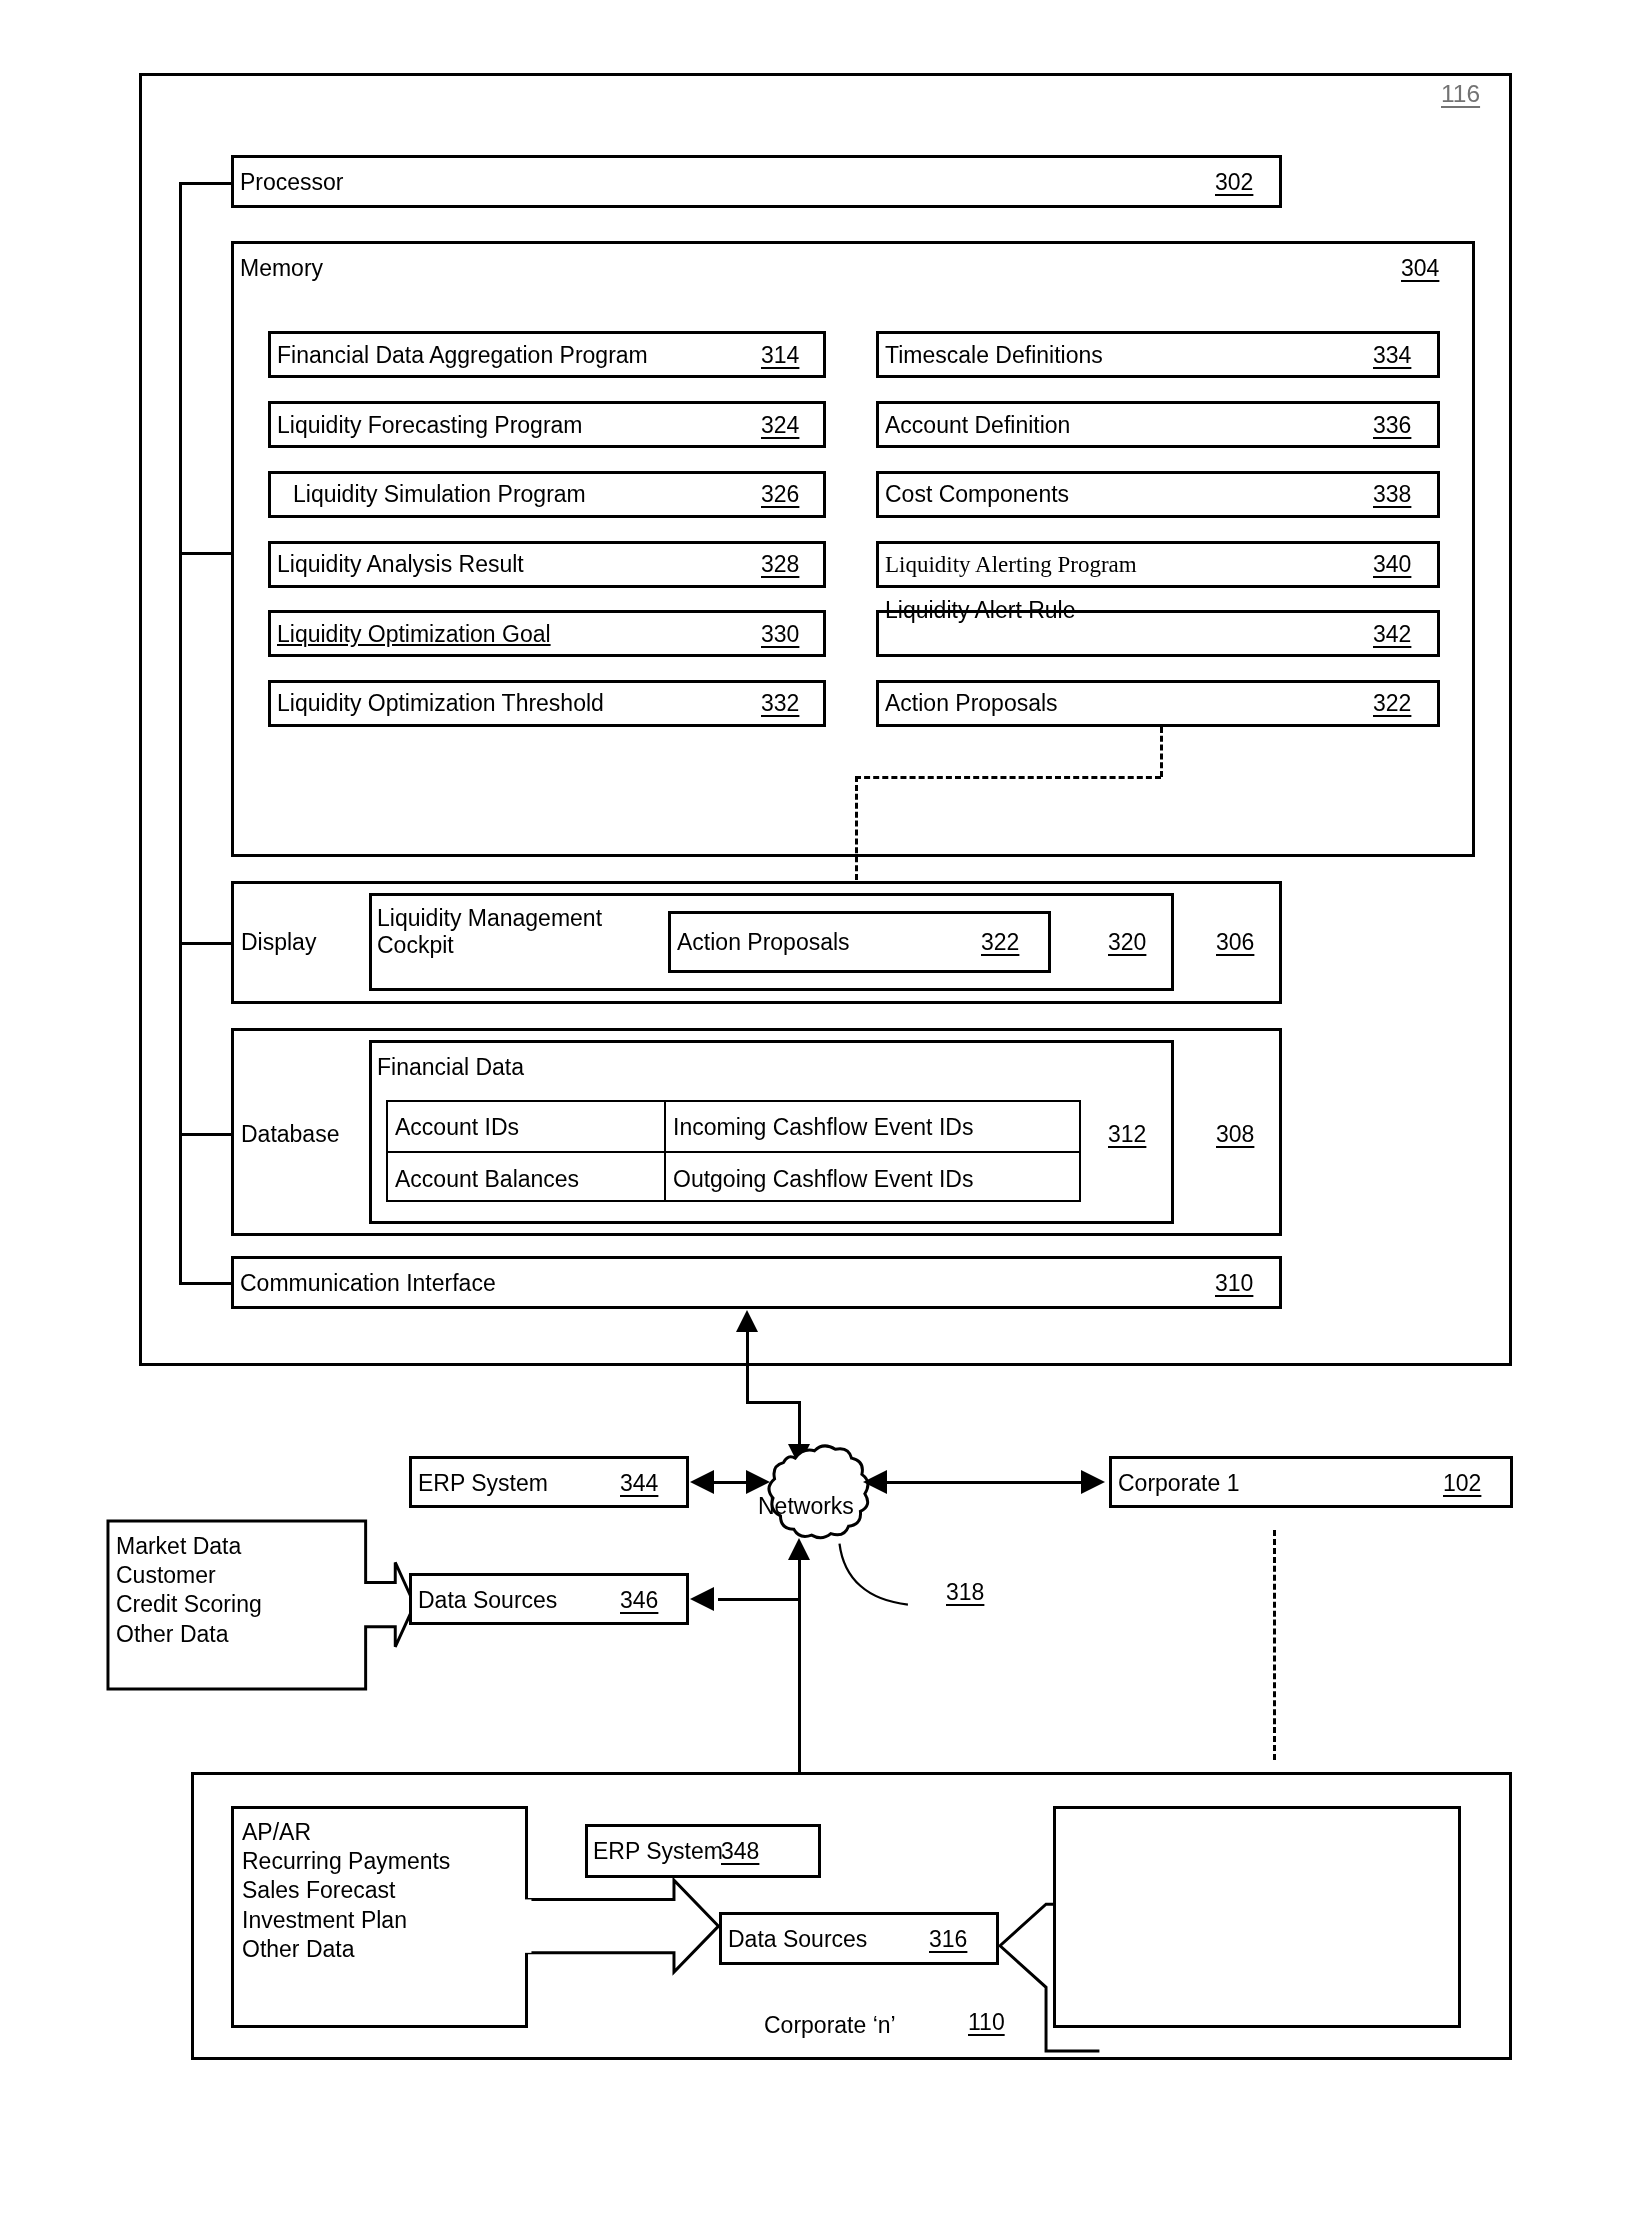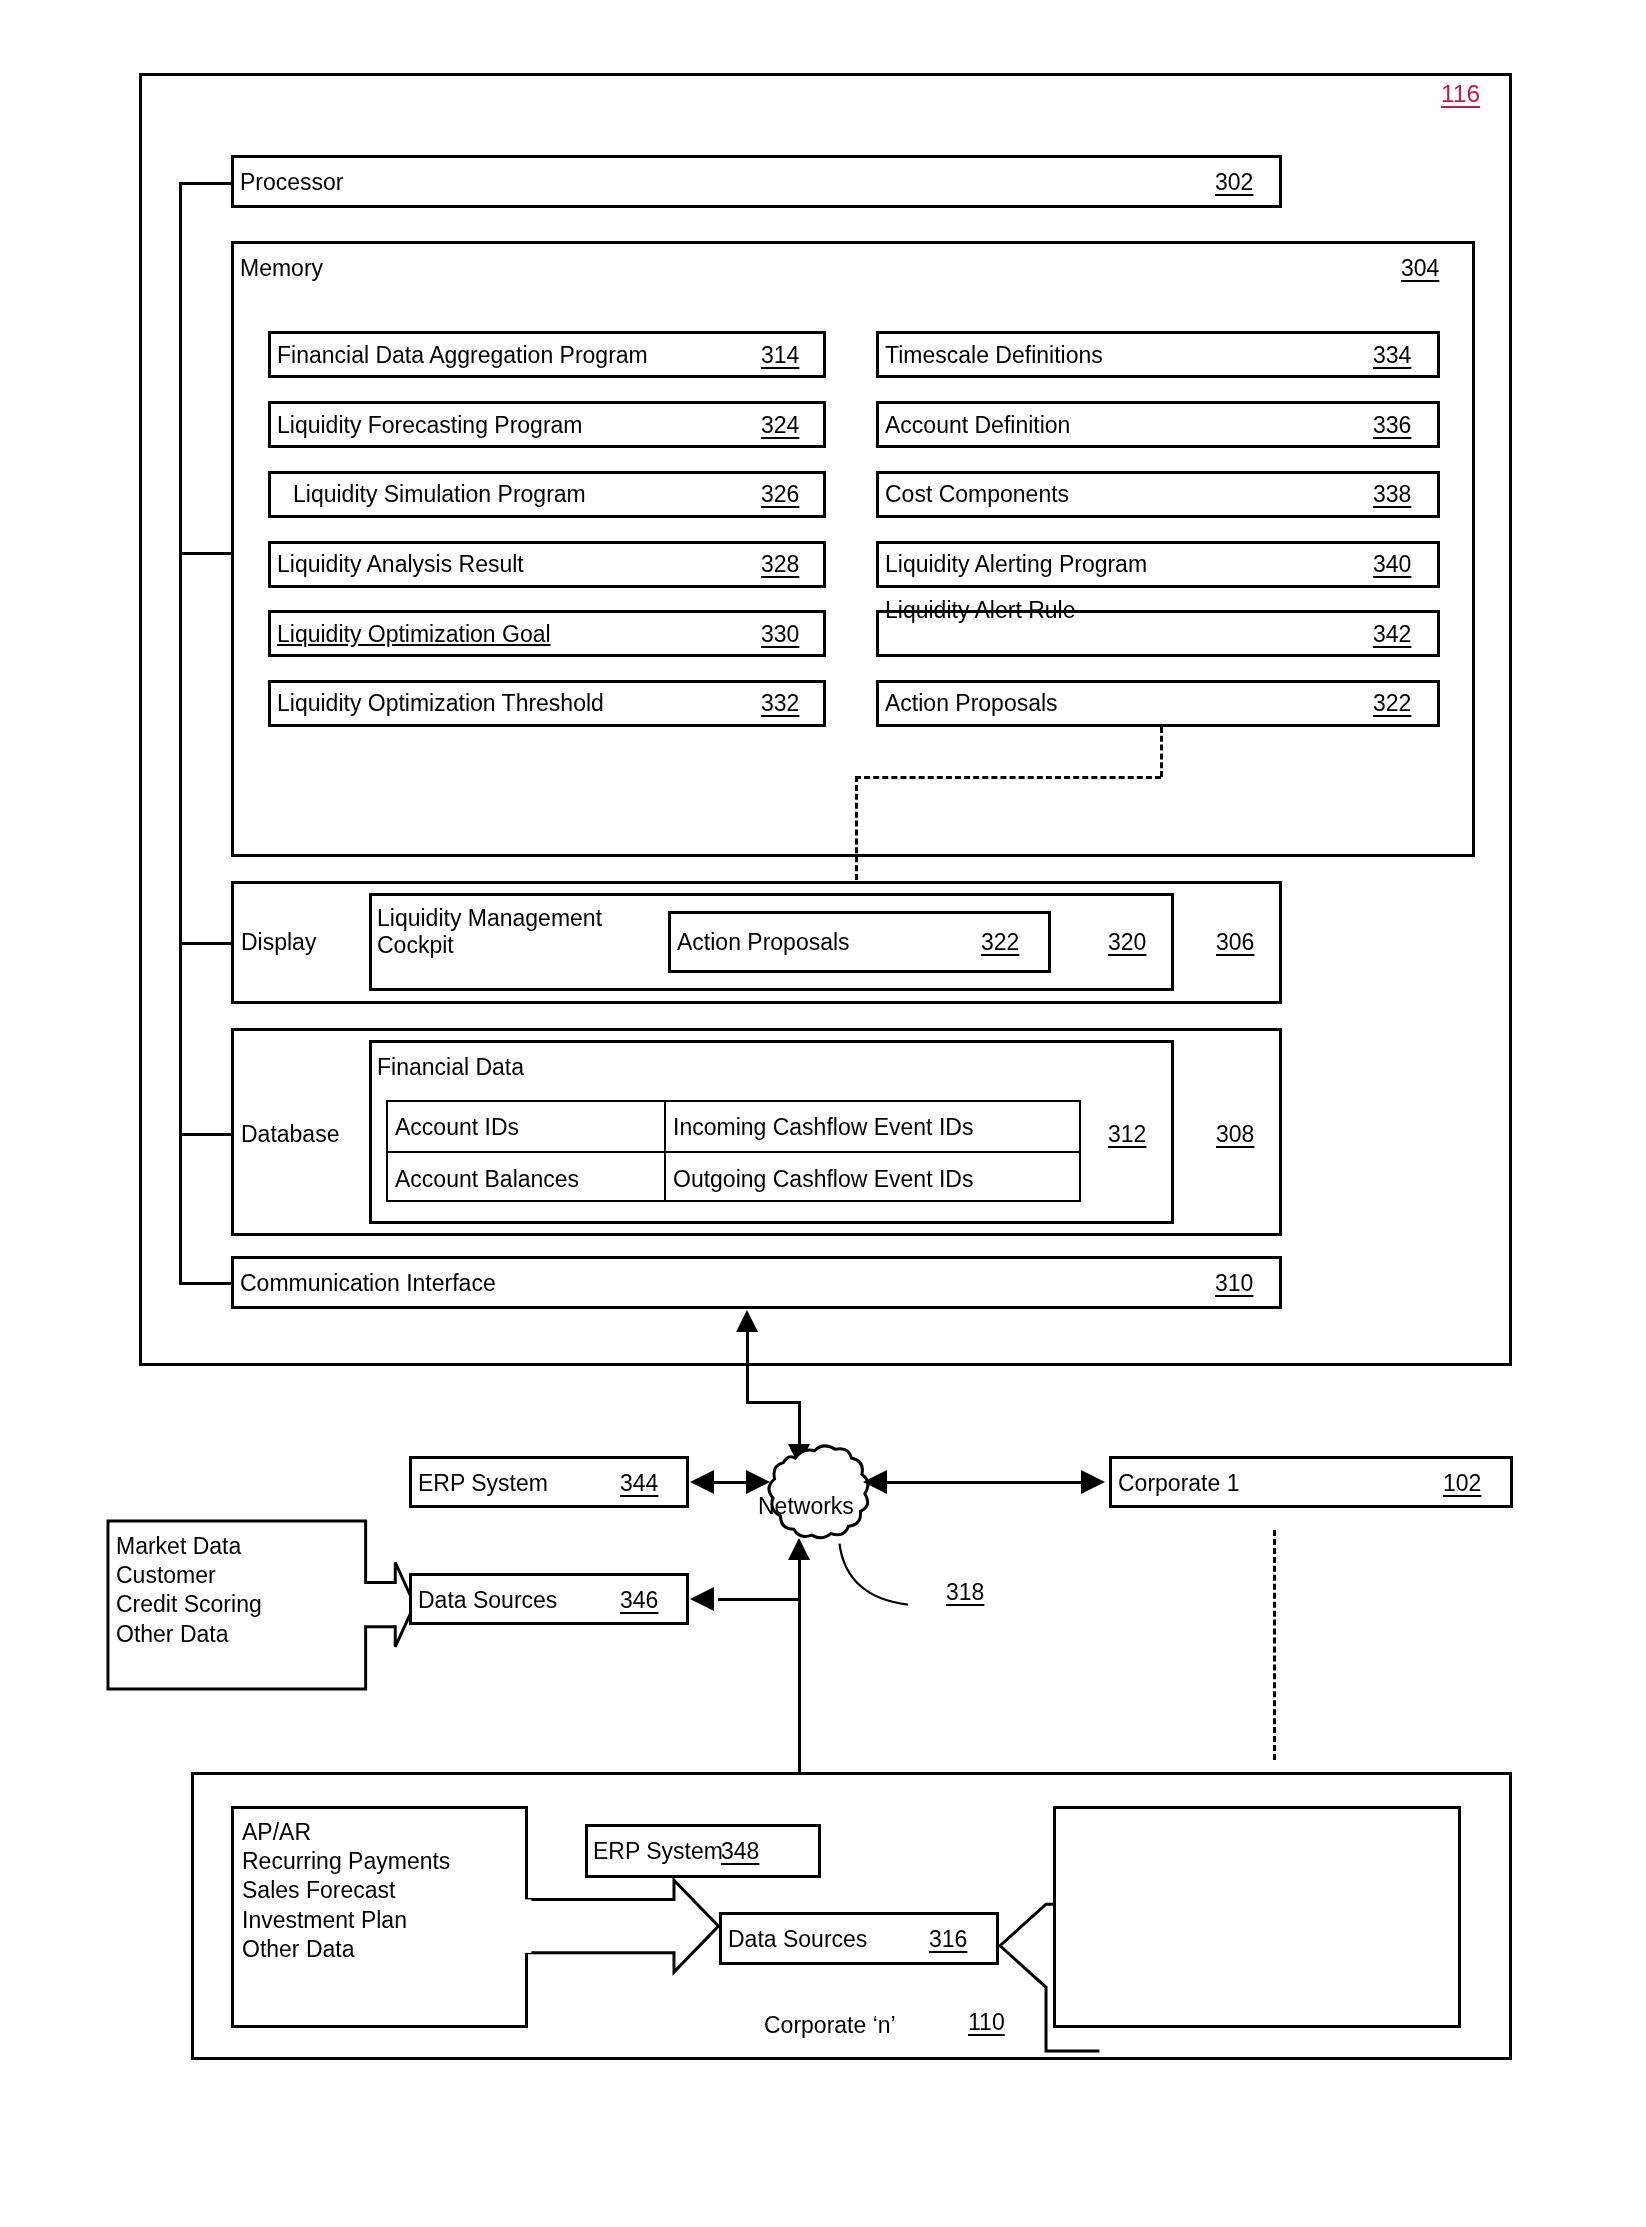--- a/index.html
+++ b/index.html
@@ -10,21 +10,21 @@
   .abs{position:absolute;box-sizing:border-box;}
   .box{position:absolute;box-sizing:border-box;border:3px solid #000;background:#fff;}
   .box-thin{position:absolute;box-sizing:border-box;border:2.2px solid #000;background:#fff;}
   .frame{position:absolute;box-sizing:border-box;border:3.7px solid #000;background:#fff;}
 
   .lbl{position:absolute;font-size:23px;line-height:1.18;white-space:nowrap;color:#000;}
   .lbl-l{position:absolute;font-size:23px;line-height:1.18;white-space:pre-line;color:#000;}
   .ref{position:absolute;font-size:23px;text-decoration:underline;text-underline-offset:3.7px;
        text-decoration-thickness:2.2px;white-space:nowrap;color:#000;}
   .ref-big{position:absolute;font-size:24.5px;text-decoration:underline;text-underline-offset:4.4px;
-       text-decoration-thickness:2.2px;white-space:nowrap;color:#be185d;}
+       text-decoration-thickness:2.2px;white-space:nowrap;color:#737373;}
 
   
   .hline{position:absolute;background:#000;height:3px;}
   .vline{position:absolute;background:#000;width:3px;}
   .hline-t{position:absolute;background:#000;height:2.2px;}
   .vline-t{position:absolute;background:#000;width:2.2px;}
 
   
   .dash-h{position:absolute;height:0;border-top:3px dashed #000;}
   .dash-v{position:absolute;width:0;border-left:3px dashed #000;}
@@ -95,21 +95,21 @@
 
   <div class="box" style="left:876px;top:401px;width:564px;height:47px;"></div>
   <div class="lbl" style="left:885px;top:412px;">Account Definition</div>
   <div class="ref" style="left:1373px;top:412px;">336</div>
 
   <div class="box" style="left:876px;top:471px;width:564px;height:47px;"></div>
   <div class="lbl" style="left:885px;top:481px;">Cost Components</div>
   <div class="ref" style="left:1373px;top:481px;">338</div>
 
   <div class="box" style="left:876px;top:541px;width:564px;height:47px;"></div>
-  <div class="lbl" style="left:885px;top:551px;">Liquidity Alerting Program</div>
+  <div class="lbl" style="left:885px;top:551px;font-family:Liberation Serif, serif;">Liquidity Alerting Program</div>
   <div class="ref" style="left:1373px;top:551px;">340</div>
 
   <div class="box" style="left:876px;top:610px;width:564px;height:47px;"></div>
   <div class="lbl" style="left:885px;top:597px;">Liquidity Alert Rule</div>
   <div class="ref" style="left:1373px;top:621px;">342</div>
 
   <div class="box" style="left:876px;top:680px;width:564px;height:47px;"></div>
   <div class="lbl" style="left:885px;top:690px;">Action Proposals</div>
   <div class="ref" style="left:1373px;top:690px;">322</div>
 

